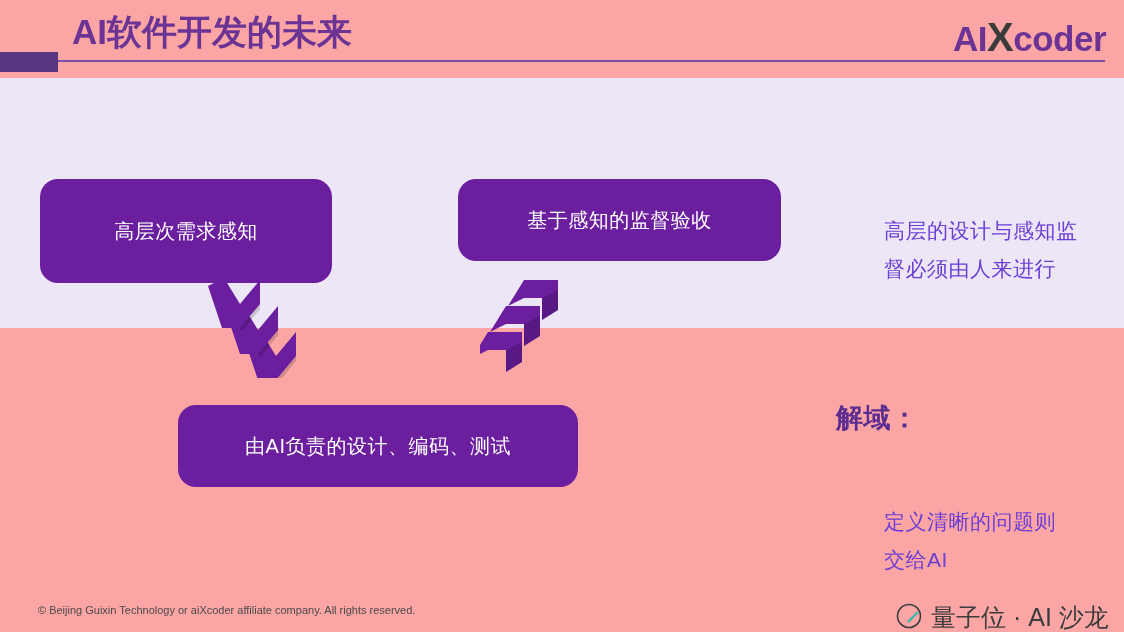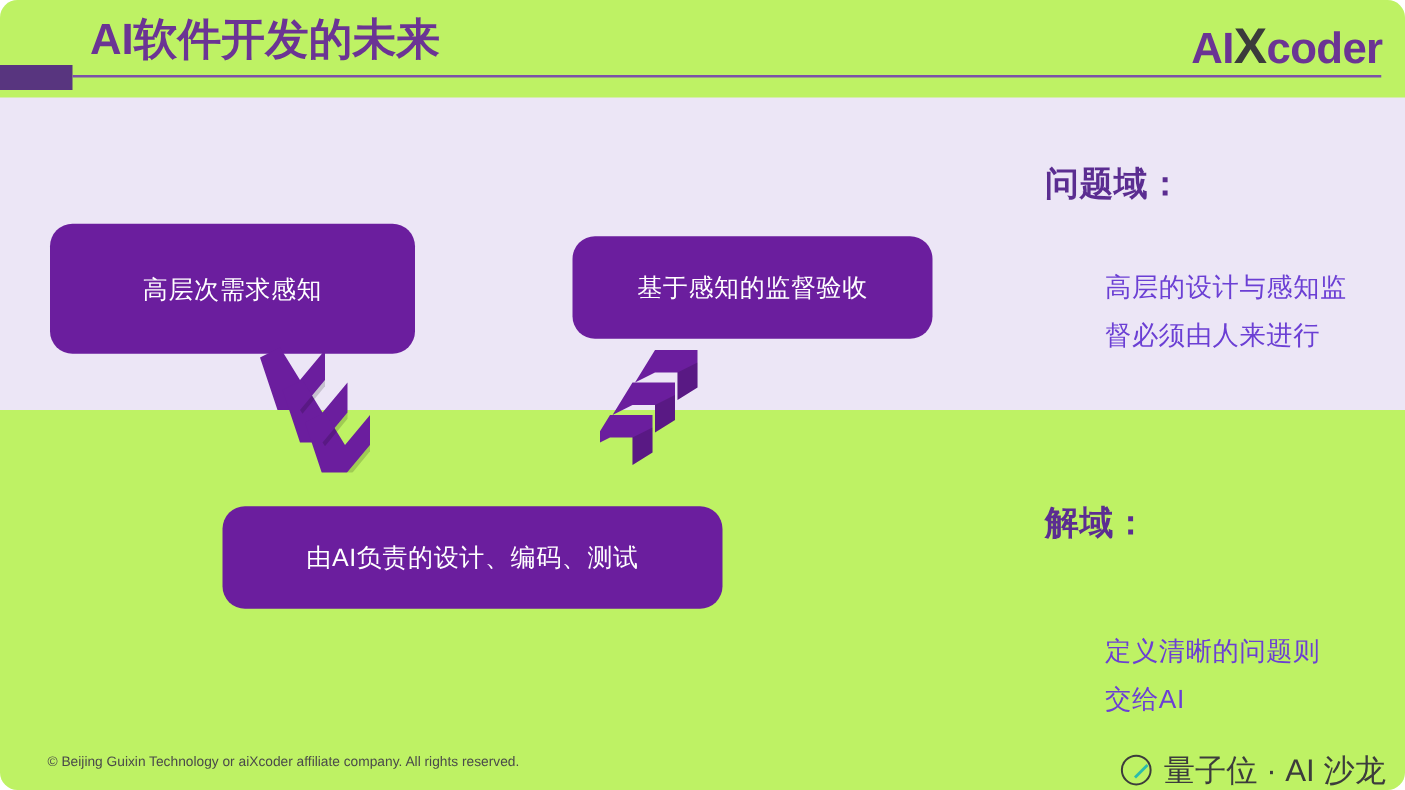--- a/index.html
+++ b/index.html
@@ -7,23 +7,22 @@
     padding: 0;
     background: #ffffff;
   }
   body {
     font-family: "Liberation Sans", "DejaVu Sans", sans-serif;
   }
   #slide {
     position: relative;
     width: 1124px;
     height: 632px;
-    background: #bef264;
+    background: #fca5a5;
     overflow: hidden;
-    border-radius: 14px;
   }
 
   
   #header-band {
     position: absolute;
     left: 0; top: 0;
     width: 1124px;
     height: 78px;
   }
   #title-accent-bar {
@@ -89,22 +88,22 @@
     justify-content: center;
     text-align: center;
     font-size: 20px;
     letter-spacing: 0.5px;
   }
   #box-top-left {
     left: 40px;  top: 179px;
     width: 292px; height: 104px;
   }
   #box-top-right {
-    left: 458px; top: 189px;
-    width: 288px; height: 82px; text-align: center;
+    left: 458px; top: 179px;
+    width: 323px; height: 82px; text-align: center;
   }
   #box-bottom {
     left: 178px; top: 405px;
     width: 400px; height: 82px; align-items: center;
   }
 
   
   .arrow-group { position: absolute; }
   #arrow-down { left: 200px; top: 278px; width: 105px; height: 100px; }
   #arrow-up   { left: 480px; top: 278px; width: 105px; height: 100px; }
@@ -206,21 +205,20 @@
         <path d="M8 54 L42 54 L42 84 L26 94 L26 72 L8 72 L-8 80 Z"></path>
       </g>
       <g fill="#000000" opacity="0.16">
         <path d="M62 20 L78 12 L78 32 L62 42 Z"></path>
         <path d="M44 46 L60 38 L60 58 L44 68 Z"></path>
         <path d="M26 72 L42 64 L42 84 L26 94 Z"></path>
       </g>
     </svg>
   </div>
 
-  <div class="col-head" id="problem-head">问题域：</div>
   <div class="col-body" id="problem-body">
     <div>高层的设计与感知监</div>
     <div>督必须由人来进行</div>
   </div>
 
   <div class="col-head" id="solution-head">解域：</div>
   <div class="col-body" id="solution-body">
     <div>定义清晰的问题则</div>
     <div>交给AI</div>
   </div>

